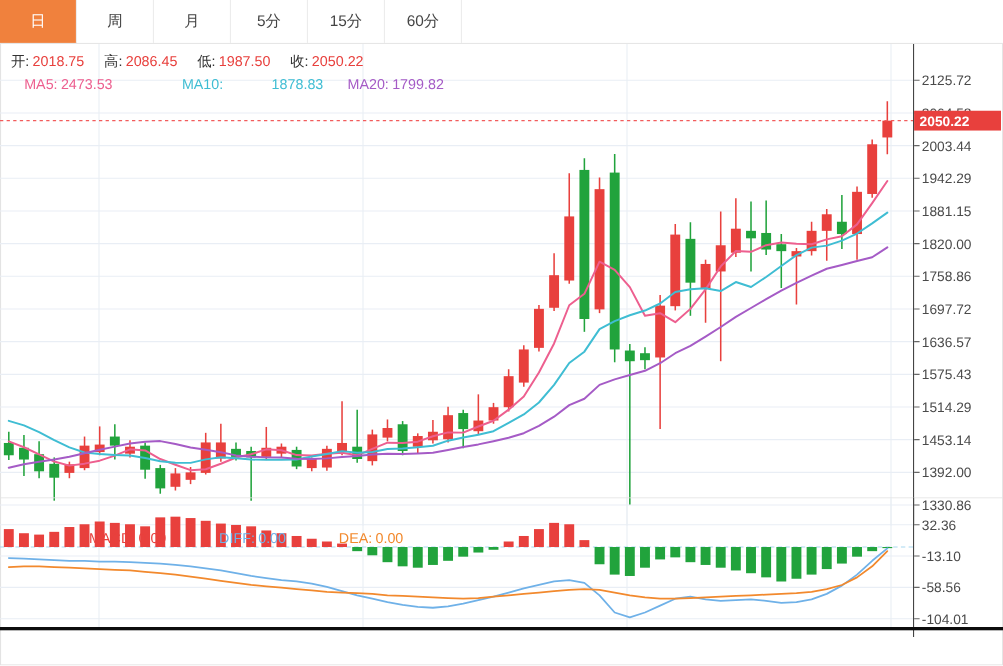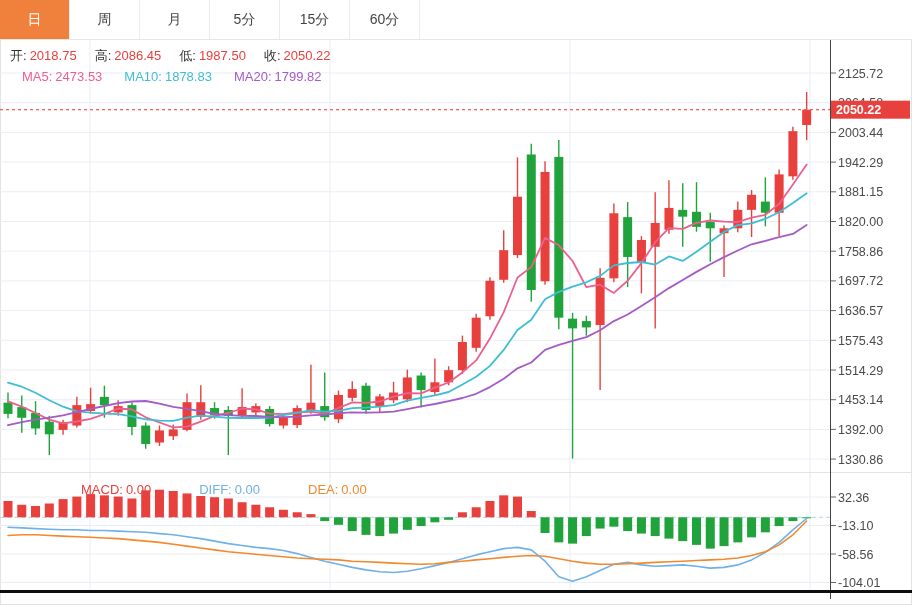--- a/index.html
+++ b/index.html
@@ -4,33 +4,33 @@
 <style>
   html,body{margin:0;padding:0;}
   body{width:912px;height:605px;background:#fff;font-family:"Liberation Sans",sans-serif;overflow:hidden;position:relative;}
   #app{width:912px;height:605px;position:relative;background:#fff;outline:1px solid #e3e3e3;outline-offset:-1px;}
   
   .tabbar{position:absolute;top:0;left:0;width:912px;height:40px;display:flex;background:#fff;border-bottom:1px solid #e6e6e6;box-sizing:border-box;}
   .tab{width:70px;height:100%;display:flex;align-items:center;justify-content:center;font-size:14px;color:#444;border-right:1px solid #ececec;box-sizing:border-box;cursor:pointer;}
   .tab.active{background:var(--tab-bg);color:#fff;}
   
   #main-area{position:absolute;top:40px;left:0;width:720px;height:438px;}
-  #macd-area{position:absolute;top:472px;left:0;width:912px;height:127px;}
+  #macd-area{position:absolute;top:452px;left:0;width:912px;height:127px;}
   svg{display:block;}
   
   .legend{position:absolute;left:0;display:flex;align-items:center;font-size:13px;line-height:18px;white-space:nowrap;}
   #ohlc-legend{top:47px;padding-left:10px;gap:18px;}
   #ma-legend{top:68px;padding-left:22px;gap:22px;}
   #macd-legend{top:481px;padding-left:44px;gap:48px;margin-left:37px;}
   .pair{display:inline-flex;gap:3px;}
   .pair .lbl{color:#333;}
   .pair .val{color:var(--up);}
   .pair.ma5{color:var(--ma5);} .pair.ma10{color:var(--ma10);} .pair.ma20{color:var(--ma20);}
   .pair.ma5 .lbl,.pair.ma5 .val{color:var(--ma5);}
-  .pair.ma10 .lbl,.pair.ma10 .val{color:var(--ma10);}
+  .pair.ma10 .lbl,.pair.ma10 .val{color:var(--ma10);margin-left:41px;}
   .pair.ma20 .lbl,.pair.ma20 .val{color:var(--ma20);}
   .pair.macd .lbl,.pair.macd .val{color:var(--up);}
   .pair.diff .lbl,.pair.diff .val{color:var(--diff);}
   .pair.dea .lbl,.pair.dea .val{color:var(--dea);}
 </style>
 </head>
 <body>
 
 <div id="app">
 

